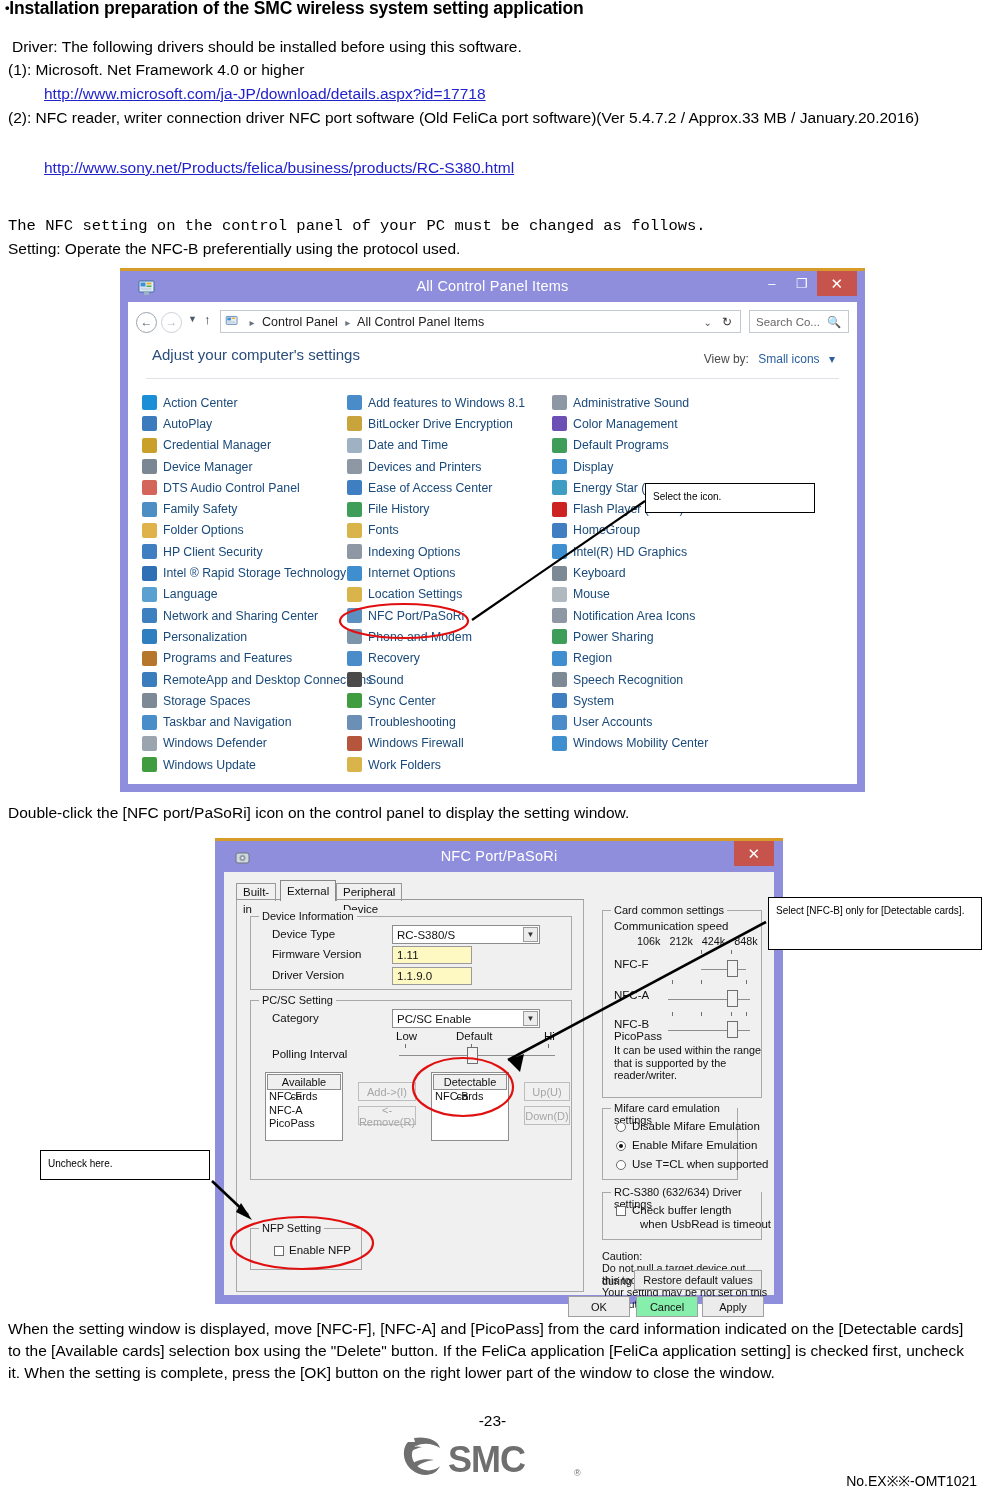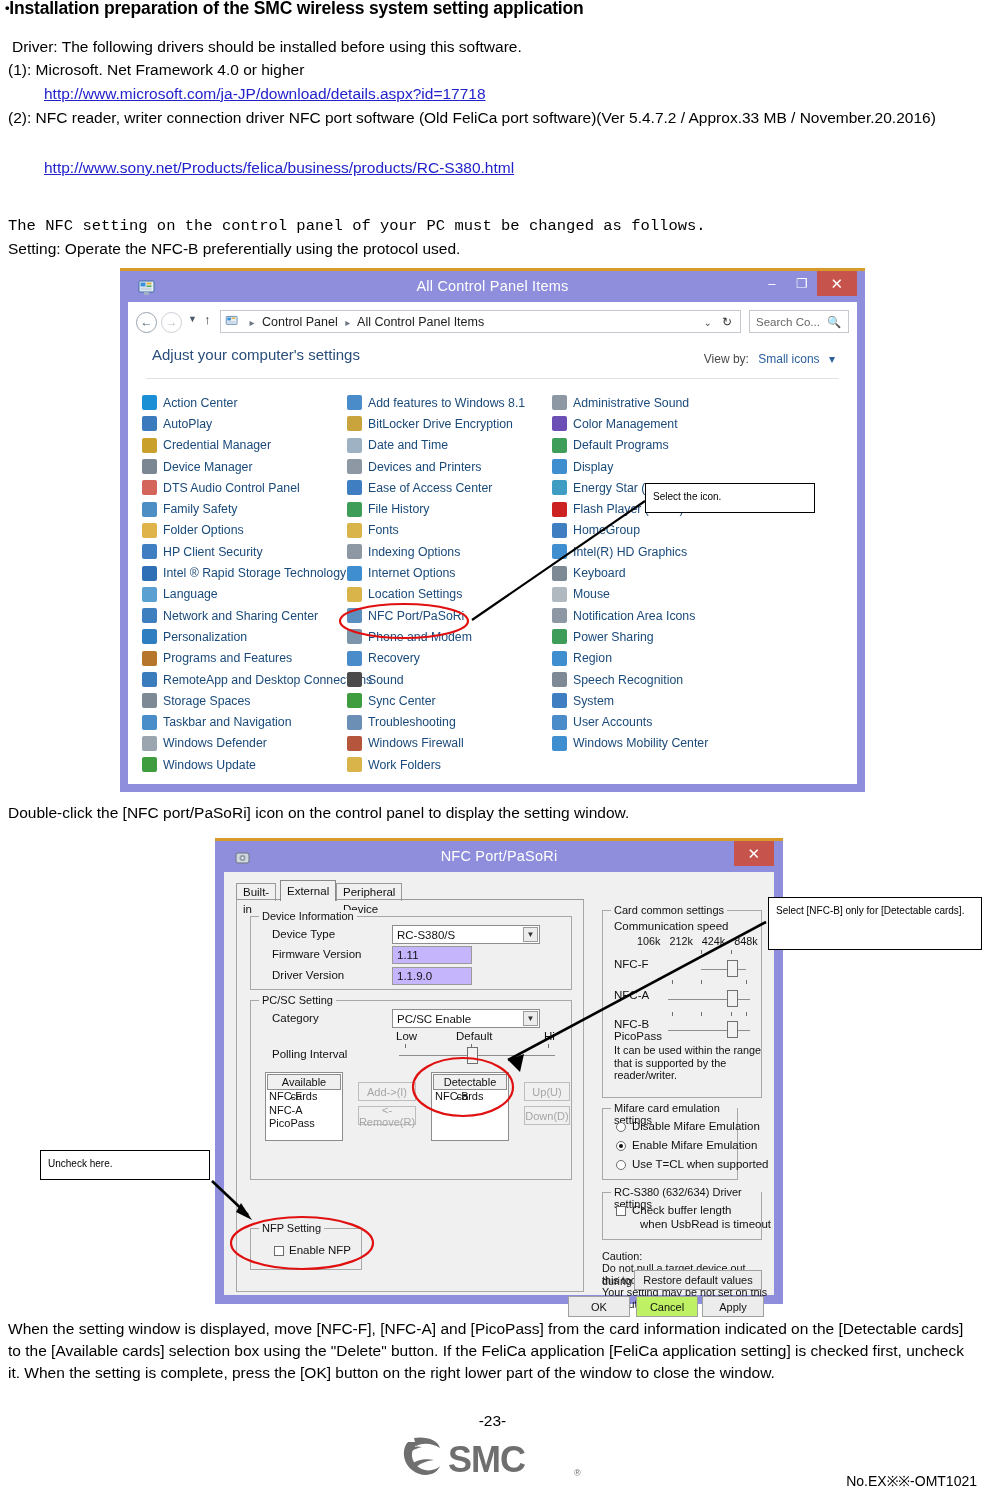--- a/index.html
+++ b/index.html
@@ -162,21 +162,21 @@
   .panel-title {
     position:absolute; top:-7px; left:8px; background:#f0f0f0;
     padding:0 3px; font-size:11px; color:#111;
   }
   .lbl { position:absolute; font-size:11.5px; color:#111; }
   .field {
     position:absolute; border:1px solid #8d8d8d; background:#fff;
     box-sizing:border-box; font-size:11.5px; color:#111;
     padding-left:4px; line-height:17px; height:18px;
   }
-  .field.readonly { background:#c4b5fd; border-color:#9a9a9a; }
+  .field.readonly { background:#fef9c3; border-color:#9a9a9a; }
   .combo { position:absolute; border:1px solid #8d8d8d; background:#fff; box-sizing:border-box;
            height:19px; font-size:11.5px; line-height:18px; padding-left:4px; color:#111;}
   .combo .arrow {
     position:absolute; right:1px; top:1px; width:15px; height:15px;
     background:#ececec; border:1px solid #9b9b9b; box-sizing:border-box;
     font-size:8px; text-align:center; line-height:13px; color:#333;
   }
 
   .slider-track { position:absolute; height:1px; background:#8d8d8d; }
   .slider-thumb {
@@ -224,21 +224,21 @@
 <body>
 
 <div class="doc-title">
   <span class="bullet">•</span><span>Installation preparation of the SMC wireless system setting application</span>
 </div>
 
 <div class="para p-driver">Driver: The following drivers should be installed before using this software.</div>
 <div class="para p-item1">(1): Microsoft. Net Framework 4.0 or higher</div>
 <div class="para p-link1 link">http://www.microsoft.com/ja-JP/download/details.aspx?id=17718</div>
 <div class="para p-item2">
-  <span>(2): NFC reader, writer connection driver NFC port software (Old FeliCa port software)(Ver 5.4.7.2 / Approx.33 MB / November.20.2016)</span>
+  <span>(2): NFC reader, writer connection driver NFC port software (Old FeliCa port software)(Ver 5.4.7.2 / Approx.33 MB / January.20.2016)</span>
 </div>
 <div class="para p-link2 link">http://www.sony.net/Products/felica/business/products/RC-S380.html</div>
 
 <div class="para p-nfcset">The NFC setting on the control panel of your PC must be changed as follows.</div>
 <div class="para p-setting">Setting: Operate the NFC-B preferentially using the protocol used.</div>
 
 <div class="win" id="cp-window">
   <div class="win-outer-top"></div>
   <div class="win-frame">
     <div class="win-title">
@@ -650,21 +650,21 @@
       <div class="lbl" style="left:416px; top:346px;">when UsbRead is timeout</div>
 
       <div class="smalltext" style="left:378px; top:378px; width:160px;">Caution:</div>
       <div class="smalltext" style="left:378px; top:390px; width:166px;">Do not pull a target device out during</div>
       <div class="smalltext" style="left:378px; top:402px; width:166px;">this tool is running.</div>
       <div class="smalltext" style="left:378px; top:414px; width:166px;">Your setting may be not set on this</div>
       <div class="smalltext" style="left:378px; top:426px; width:166px;">computer.</div>
 
       <div class="btn" style="left:410px; top:398px; width:128px; height:20px; background:#ececec;">Restore default values</div>
       <div class="btn" style="left:344px; top:424px; width:62px; height:21px; background:#ececec;">OK</div>
-      <div class="btn" style="left:412px; top:424px; width:62px; height:21px; background:#bef264;">Cancel</div>
+      <div class="btn" style="left:412px; top:424px; width:62px; height:21px; background:#86efac;">Cancel</div>
       <div class="btn" style="left:478px; top:424px; width:62px; height:21px; background:#ececec;">Apply</div>
 
     </div>
   </div>
 </div>
 
 <div class="para p-bottom">When the setting window is displayed, move [NFC-F], [NFC-A] and [PicoPass] from the card information indicated on the [Detectable cards] to the [Available cards] selection box using the "Delete" button. If the FeliCa application [FeliCa application setting] is checked first, uncheck it. When the setting is complete, press the [OK] button on the right lower part of the window to close the window.</div>
 
 <div class="page-num">-23-</div>
 

